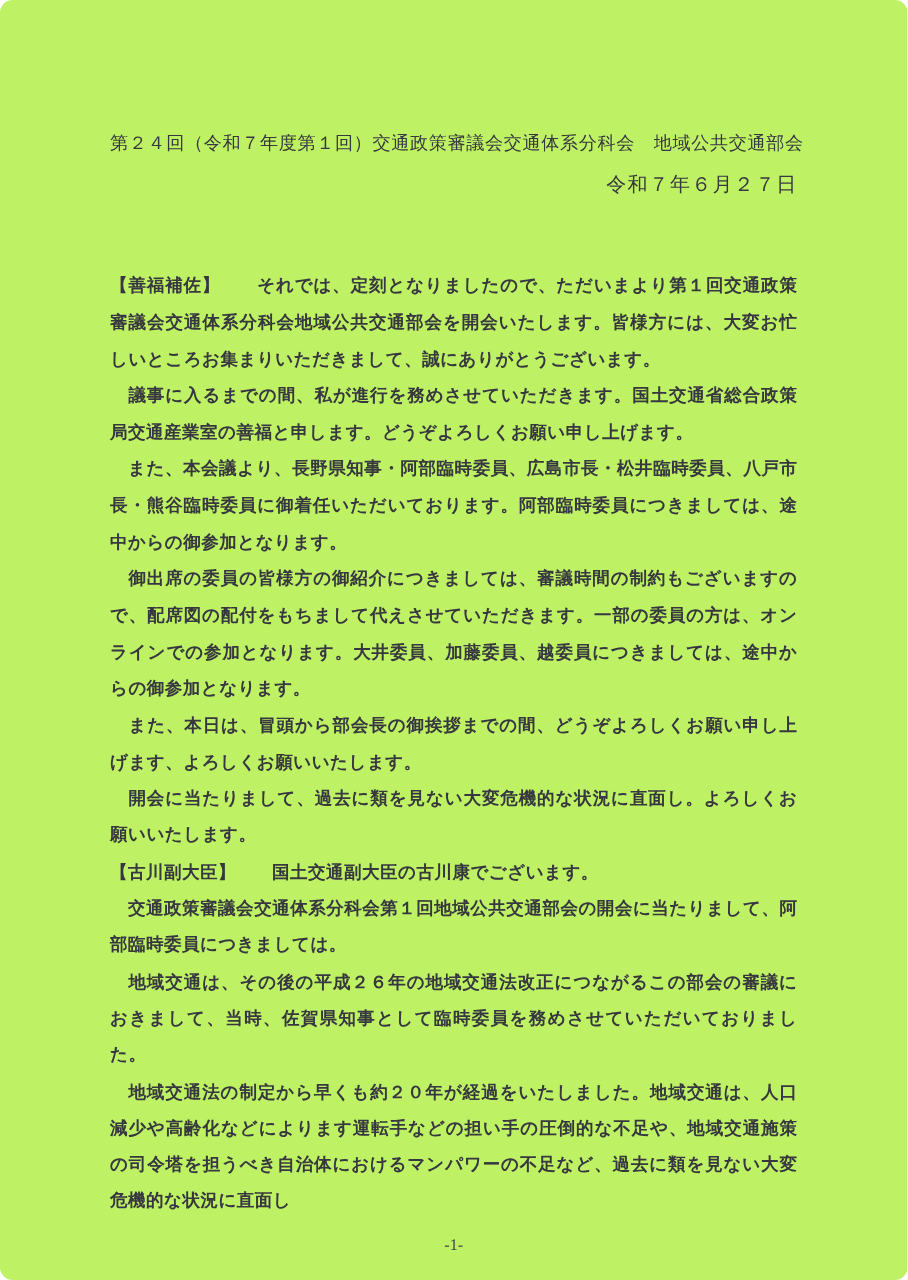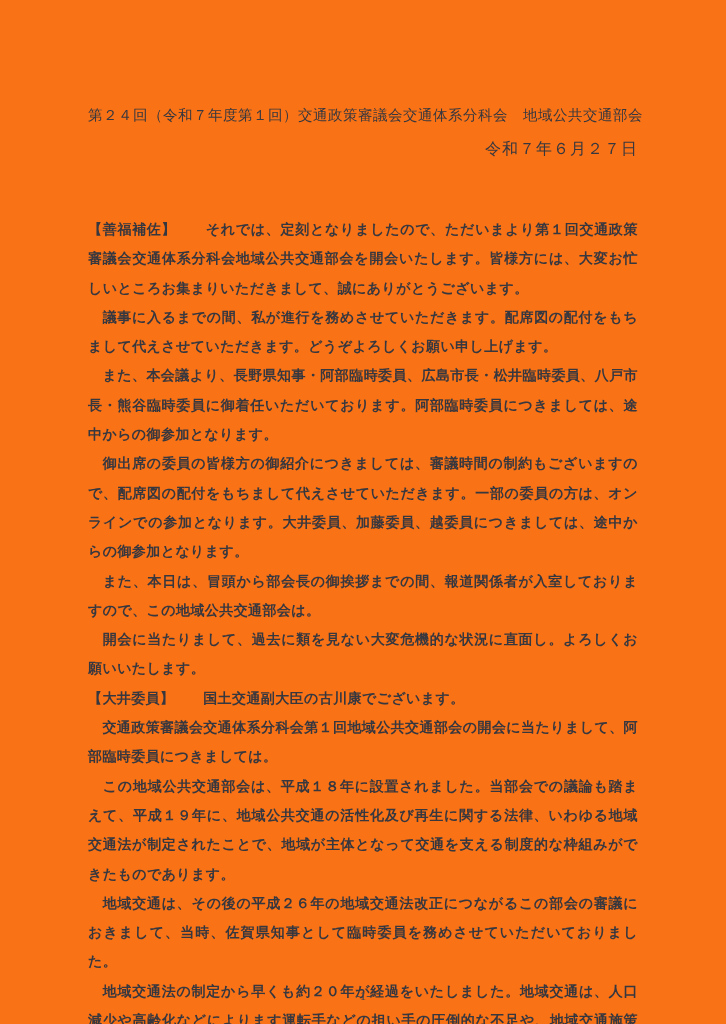--- a/index.html
+++ b/index.html
@@ -5,25 +5,26 @@
   html, body {
     margin: 0;
     padding: 0;
     background: #ffffff;
   }
   .page {
     position: relative;
     width: 726px;
     height: 1024px;
     margin: 0 auto;
-    background: #f97316;
+    background: #bef264;
     overflow: hidden;
     font-family: "Liberation Serif", "DejaVu Serif", serif;
     color: #37373f;
     box-sizing: border-box;
+    border-radius: 10px;
   }
   .content {
     position: absolute;
     top: 0;
     left: 88px;
     right: 88px;
   }
   .doc-title {
     margin-top: 104px;
     font-size: 14.5px;
@@ -64,26 +65,25 @@
 </style>
 </head>
 <body>
 
 <div class="page">
   <div class="content">
     <div class="doc-title">第２４回（令和７年度第１回）交通政策審議会交通体系分科会　地域公共交通部会</div>
     <div class="doc-date">令和７年６月２７日</div>
     <div class="doc-body">
       <p>【善福補佐】　　それでは、定刻となりましたので、ただいまより第１回交通政策審議会交通体系分科会地域公共交通部会を開会いたします。皆様方には、大変お忙しいところお集まりいただきまして、誠にありがとうございます。</p>
-      <p>　議事に入るまでの間、私が進行を務めさせていただきます。配席図の配付をもちまして代えさせていただきます。どうぞよろしくお願い申し上げます。</p>
+      <p>　議事に入るまでの間、私が進行を務めさせていただきます。国土交通省総合政策局交通産業室の善福と申します。どうぞよろしくお願い申し上げます。</p>
       <p>　また、本会議より、長野県知事・阿部臨時委員、広島市長・松井臨時委員、八戸市長・熊谷臨時委員に御着任いただいております。阿部臨時委員につきましては、途中からの御参加となります。</p>
       <p>　御出席の委員の皆様方の御紹介につきましては、審議時間の制約もございますので、配席図の配付をもちまして代えさせていただきます。一部の委員の方は、オンラインでの参加となります。大井委員、加藤委員、越委員につきましては、途中からの御参加となります。</p>
-      <p>　また、本日は、冒頭から部会長の御挨拶までの間、報道関係者が入室しておりますので、この地域公共交通部会は。</p>
+      <p>　また、本日は、冒頭から部会長の御挨拶までの間、どうぞよろしくお願い申し上げます、よろしくお願いいたします。</p>
       <p>　開会に当たりまして、過去に類を見ない大変危機的な状況に直面し。よろしくお願いいたします。</p>
-      <p>【大井委員】　　国土交通副大臣の古川康でございます。</p>
+      <p>【古川副大臣】　　国土交通副大臣の古川康でございます。</p>
       <p>　交通政策審議会交通体系分科会第１回地域公共交通部会の開会に当たりまして、阿部臨時委員につきましては。</p>
-      <p>　この地域公共交通部会は、平成１８年に設置されました。当部会での議論も踏まえて、平成１９年に、地域公共交通の活性化及び再生に関する法律、いわゆる地域交通法が制定されたことで、地域が主体となって交通を支える制度的な枠組みができたものであります。</p>
       <p>　地域交通は、その後の平成２６年の地域交通法改正につながるこの部会の審議におきまして、当時、佐賀県知事として臨時委員を務めさせていただいておりました。</p>
       <p>　地域交通法の制定から早くも約２０年が経過をいたしました。地域交通は、人口減少や高齢化などによります運転手などの担い手の圧倒的な不足や、地域交通施策の司令塔を担うべき自治体におけるマンパワーの不足など、過去に類を見ない大変危機的な状況に直面し</p>
     </div>
   </div>
   <div class="page-number">-1-</div>
 </div>
 
 </body></html>

